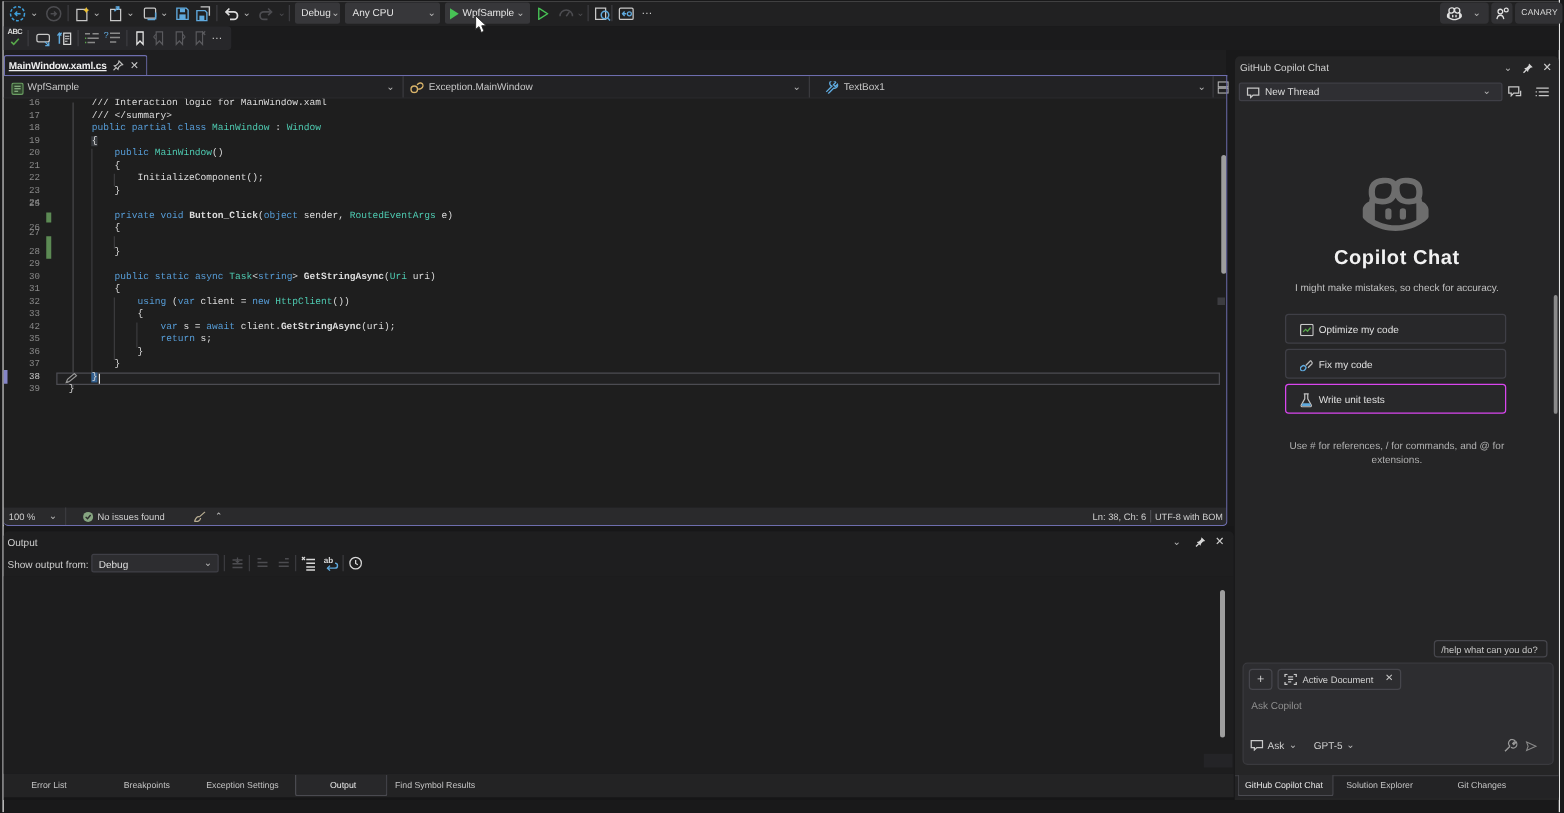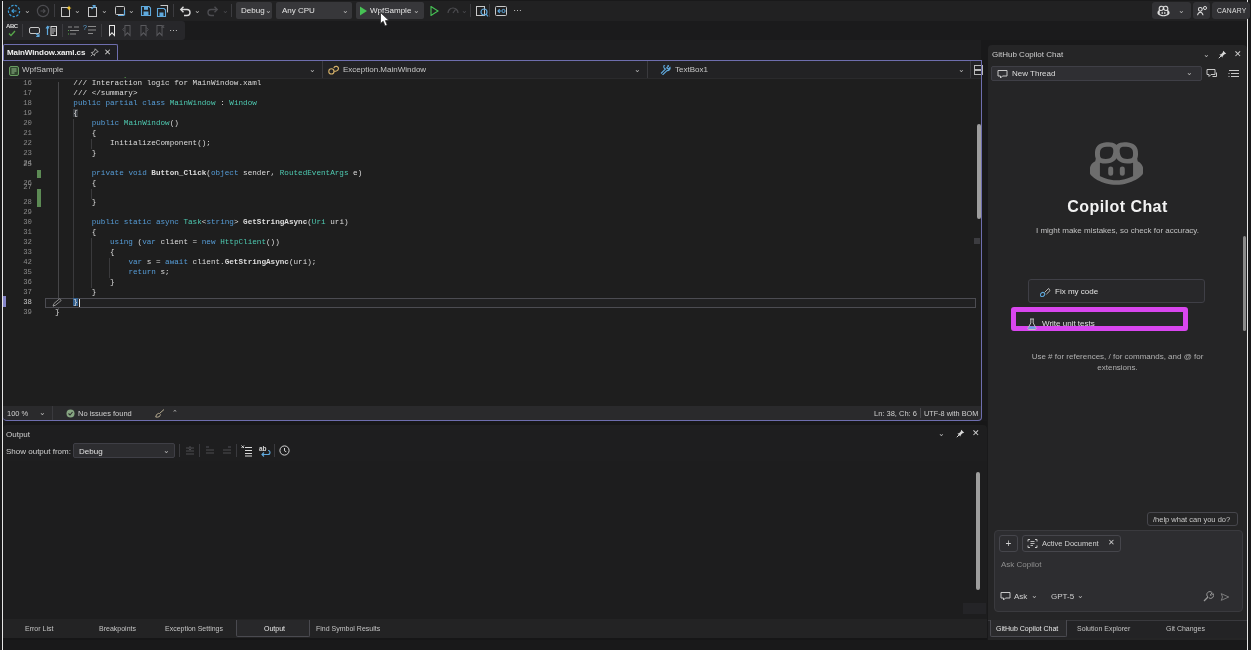--- a/index.html
+++ b/index.html
@@ -181,21 +181,21 @@
     <svg class="abs" style="left:151px;top:3px;" width="11" height="13" viewBox="0 0 13 13" preserveAspectRatio="none">
       <path d="M3.5 1.5h6v10l-3-2.7-3 2.7z" fill="none" stroke="#5a5a5e" stroke-width="1.1"></path>
       <path d="M9 1 12 4M12 1 9 4" stroke="#5a5a5e" stroke-width="1"></path>
     </svg>
     <div class="abs" style="left:166px;top:2px;font-size:9px;color:#cfcfcf;">…</div>
   </div>
 
   <div id="tabs" class="abs" style="left:3px;top:40px;width:978px;height:21px;background:#1e1e1f;"></div>
 
   <div class="abs" style="left:3px;top:44px;width:115px;height:17px;background:#1f1f22;border:1px solid #6e6eae;border-bottom:none;border-radius:2px 2px 0 0;box-sizing:border-box;"></div>
-  <div class="abs" style="left:7px;top:48px;font-size:8px;font-weight:bold;color:#efefef;letter-spacing:-0.1px;">MainWindow.xaml.cs</div>
+  <div class="abs" style="left:7px;top:48px;font-size:8px;font-weight:bold;color:#efefef;letter-spacing:-0.1px;text-decoration:underline;">MainWindow.xaml.cs</div>
   <svg class="abs" style="left:90px;top:48px;" width="9" height="9" viewBox="0 0 9 9">
     <path d="M5.2 0.8 8.2 3.8 6.5 4.2 4.8 5.9 4.4 7.6 1.4 4.6 3.1 4.2 4.8 2.5z" fill="none" stroke="#bdbdbd" stroke-width="0.9"></path>
     <path d="M2.6 6.4 0.8 8.2" stroke="#bdbdbd" stroke-width="0.9"></path>
   </svg>
   <div class="abs" style="left:104px;top:47px;color:#cfcfcf;font-size:8.5px;">✕</div>
 
   <div id="navbar" class="abs" style="left:3px;top:61px;width:978px;height:18px;background:#222224;border-bottom:1px solid #2a2a2c;box-sizing:border-box;">
 
     <svg class="abs" style="left:6px;top:5px;" width="10" height="10" viewBox="0 0 10 10">
       <rect x="0.5" y="0.5" width="9" height="9" rx="1.5" fill="#31472f" stroke="#6a9e62" stroke-width="1"></rect>
@@ -412,28 +412,35 @@
       <path d="M0.5 5.5h1M0.5 8.5h1" stroke="#c8c8c8" stroke-width="1.1"></path>
     </svg>
 
     <svg class="abs" style="left:102px;top:95px;" width="53" height="45" viewBox="0 0.3 16 14.8" preserveAspectRatio="none">
       <path fill="#6d6d6d" d="M7.998 15.035c-4.562 0-7.873-2.914-7.998-3.749V9.338c.085-.628.677-1.686 1.588-2.065.013-.07.024-.143.036-.218.029-.183.06-.384.126-.612-.201-.508-.254-1.084-.254-1.656 0-.87.128-1.769.693-2.484.579-.733 1.494-1.124 2.724-1.261 1.206-.134 2.262.034 2.944.765.05.053.096.108.139.165.043-.057.094-.112.143-.165.682-.731 1.738-.899 2.944-.765 1.23.137 2.145.528 2.724 1.261.566.715.693 1.614.693 2.484 0 .572-.053 1.148-.254 1.656.066.228.098.429.126.612.012.076.024.148.037.218.924.385 1.522 1.471 1.591 2.095v1.872c0 .766-3.351 3.795-8.002 3.795Zm0-1.485c2.28 0 4.584-1.11 5.002-1.433V7.862l-.023-.116c-.49.21-1.075.291-1.727.291-1.146 0-2.059-.327-2.71-.991A3.222 3.222 0 0 1 8 6.303a3.24 3.24 0 0 1-.544.743c-.65.664-1.563.991-2.71.991-.652 0-1.236-.081-1.727-.291l-.023.116v4.255c.419.323 2.722 1.433 5.002 1.433ZM6.762 2.83c-.193-.206-.637-.413-1.682-.297-1.019.113-1.479.404-1.713.7-.247.312-.369.789-.369 1.554 0 .793.129 1.171.308 1.371.162.181.519.379 1.442.379.853 0 1.339-.235 1.638-.54.315-.322.527-.827.617-1.553.117-.935-.037-1.395-.241-1.614Zm4.155-.297c-1.044-.116-1.488.091-1.681.297-.204.219-.359.679-.242 1.614.09.726.302 1.231.617 1.553.299.305.784.54 1.638.54.922 0 1.28-.198 1.442-.379.179-.2.308-.578.308-1.371 0-.765-.123-1.242-.37-1.554-.233-.296-.693-.587-1.712-.7Z"></path>
       <path fill="#6d6d6d" d="M6.25 9.037a.75.75 0 0 1 .75.75v1.501a.75.75 0 0 1-1.5 0V9.787a.75.75 0 0 1 .75-.75Zm4.25.75v1.501a.75.75 0 0 1-1.5 0V9.787a.75.75 0 0 1 1.5 0Z"></path>
     </svg>
     <div class="abs" style="left:0;top:153px;width:259px;text-align:center;font-size:16px;font-weight:bold;letter-spacing:0.45px;color:#f2f2f2;">Copilot Chat</div>
     <div class="abs" style="left:0;top:181px;width:259px;text-align:center;font-size:8px;color:#c0c0c0;">I might make mistakes, so check for accuracy.</div>
 
+    <div class="abs" style="left:40px;top:206px;width:177px;height:24px;border:1px solid #3f3f46;border-radius:3px;box-sizing:border-box;background:#28282a;">
+      <svg class="abs" style="left:11px;top:7px;" width="11" height="10" viewBox="0 0 11 10">
+        <rect x="0.5" y="0.5" width="10" height="9" rx="1" fill="none" stroke="#c8c8c8" stroke-width="1"></rect>
+        <path d="M2.5 6.5 4.5 4.5 6 6 8.5 3" fill="none" stroke="#57a64a" stroke-width="1.1"></path>
+      </svg>
+      <div class="abs" style="left:26px;top:7px;font-size:8px;color:#e0e0e0;">Optimize my code</div>
+    </div>
     <div class="abs" style="left:40px;top:234px;width:177px;height:24px;border:1px solid #3f3f46;border-radius:3px;box-sizing:border-box;background:#28282a;">
       <svg class="abs" style="left:11px;top:7px;" width="11" height="10" viewBox="0 0 11 10">
         <rect x="0.2" y="5.8" width="4.6" height="3.6" rx="1.8" transform="rotate(-45 2.5 7.6)" fill="none" stroke="#5fa9dd" stroke-width="1.1"></rect>
         <path d="M4.6 5.4 8.6 1.4M6.4 7.2 10 3.6M8.6 1.4l1.4 2.2" stroke="#b8b8b8" stroke-width="1"></path>
       </svg>
       <div class="abs" style="left:26px;top:7px;font-size:8px;color:#e0e0e0;">Fix my code</div>
     </div>
-    <div class="abs" style="left:23px;top:262px;width:177px;height:24px;border:5px solid #d946ef;border-radius:3px;box-sizing:border-box;background:#28282a;">
+    <div class="abs" style="left:40px;top:262px;width:177px;height:24px;border:1px solid #d946ef;border-radius:3px;box-sizing:border-box;background:#28282a;">
       <svg class="abs" style="left:11px;top:6px;" width="10" height="12" viewBox="0 0 10 12">
         <path d="M3 1h4M3.8 1v4L1 10a1 1 0 0 0 .9 1.5h6.2A1 1 0 0 0 9 10L6.2 5V1" fill="none" stroke="#c0c0c0" stroke-width="1"></path>
         <path d="M2.2 8.5h5.6l.7 1.3a0.6 0.6 0 0 1-.5 1H2a0.6 0.6 0 0 1-.5-1z" fill="#5fa9dd"></path>
       </svg>
       <div class="abs" style="left:26px;top:7px;font-size:8px;color:#e0e0e0;">Write unit tests</div>
     </div>
     <div class="abs" style="left:20px;top:306px;width:219px;text-align:center;font-size:8px;line-height:11px;color:#b0b0b0;">Use # for references, / for commands, and @ for<br>extensions.</div>
 
     <div class="abs" style="left:159px;top:467px;width:91px;height:14px;border:1px solid #46464c;border-radius:3px;box-sizing:border-box;"></div>
     <div class="abs" style="left:165px;top:470px;font-size:7.5px;color:#c8c8c8;">/help what can you do?</div>

